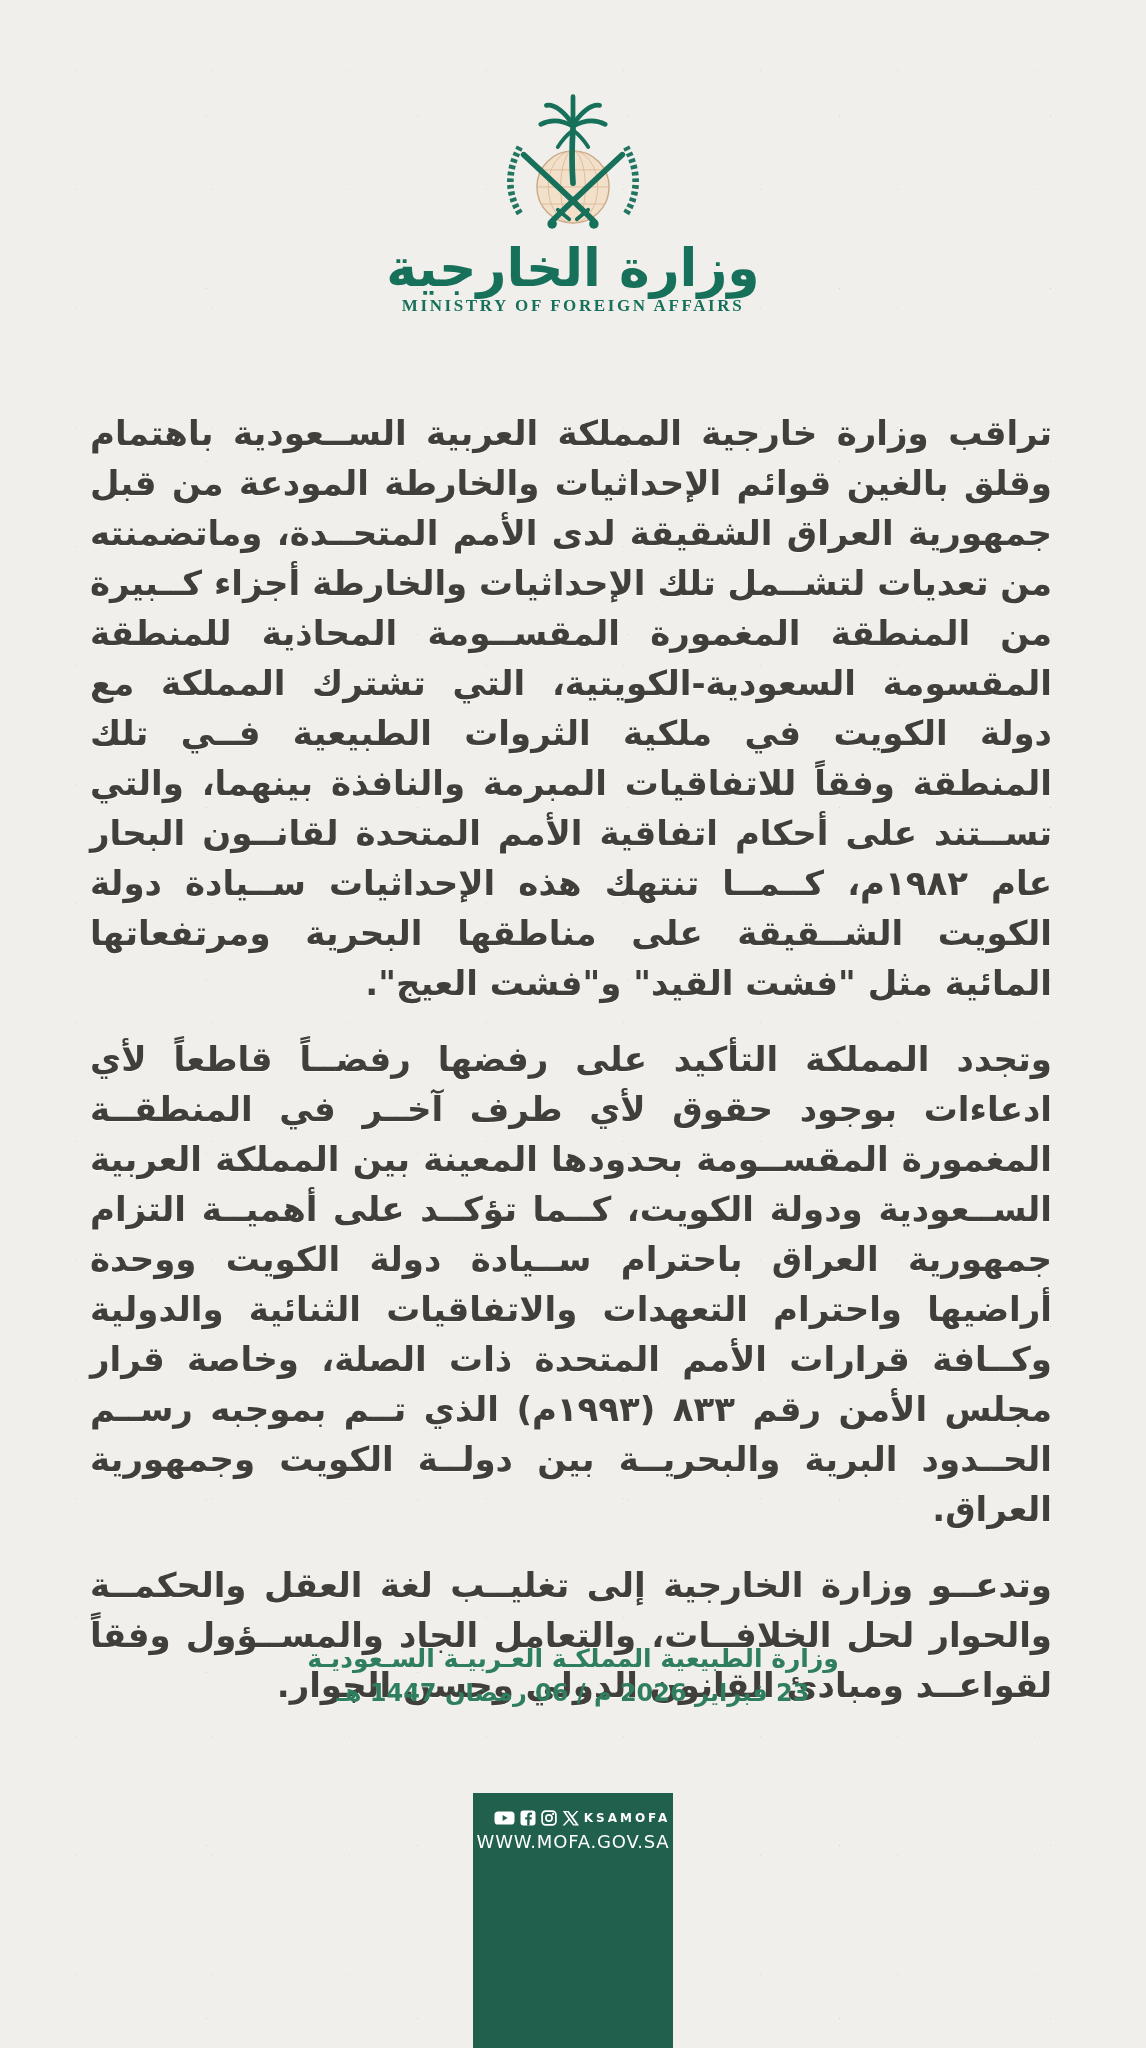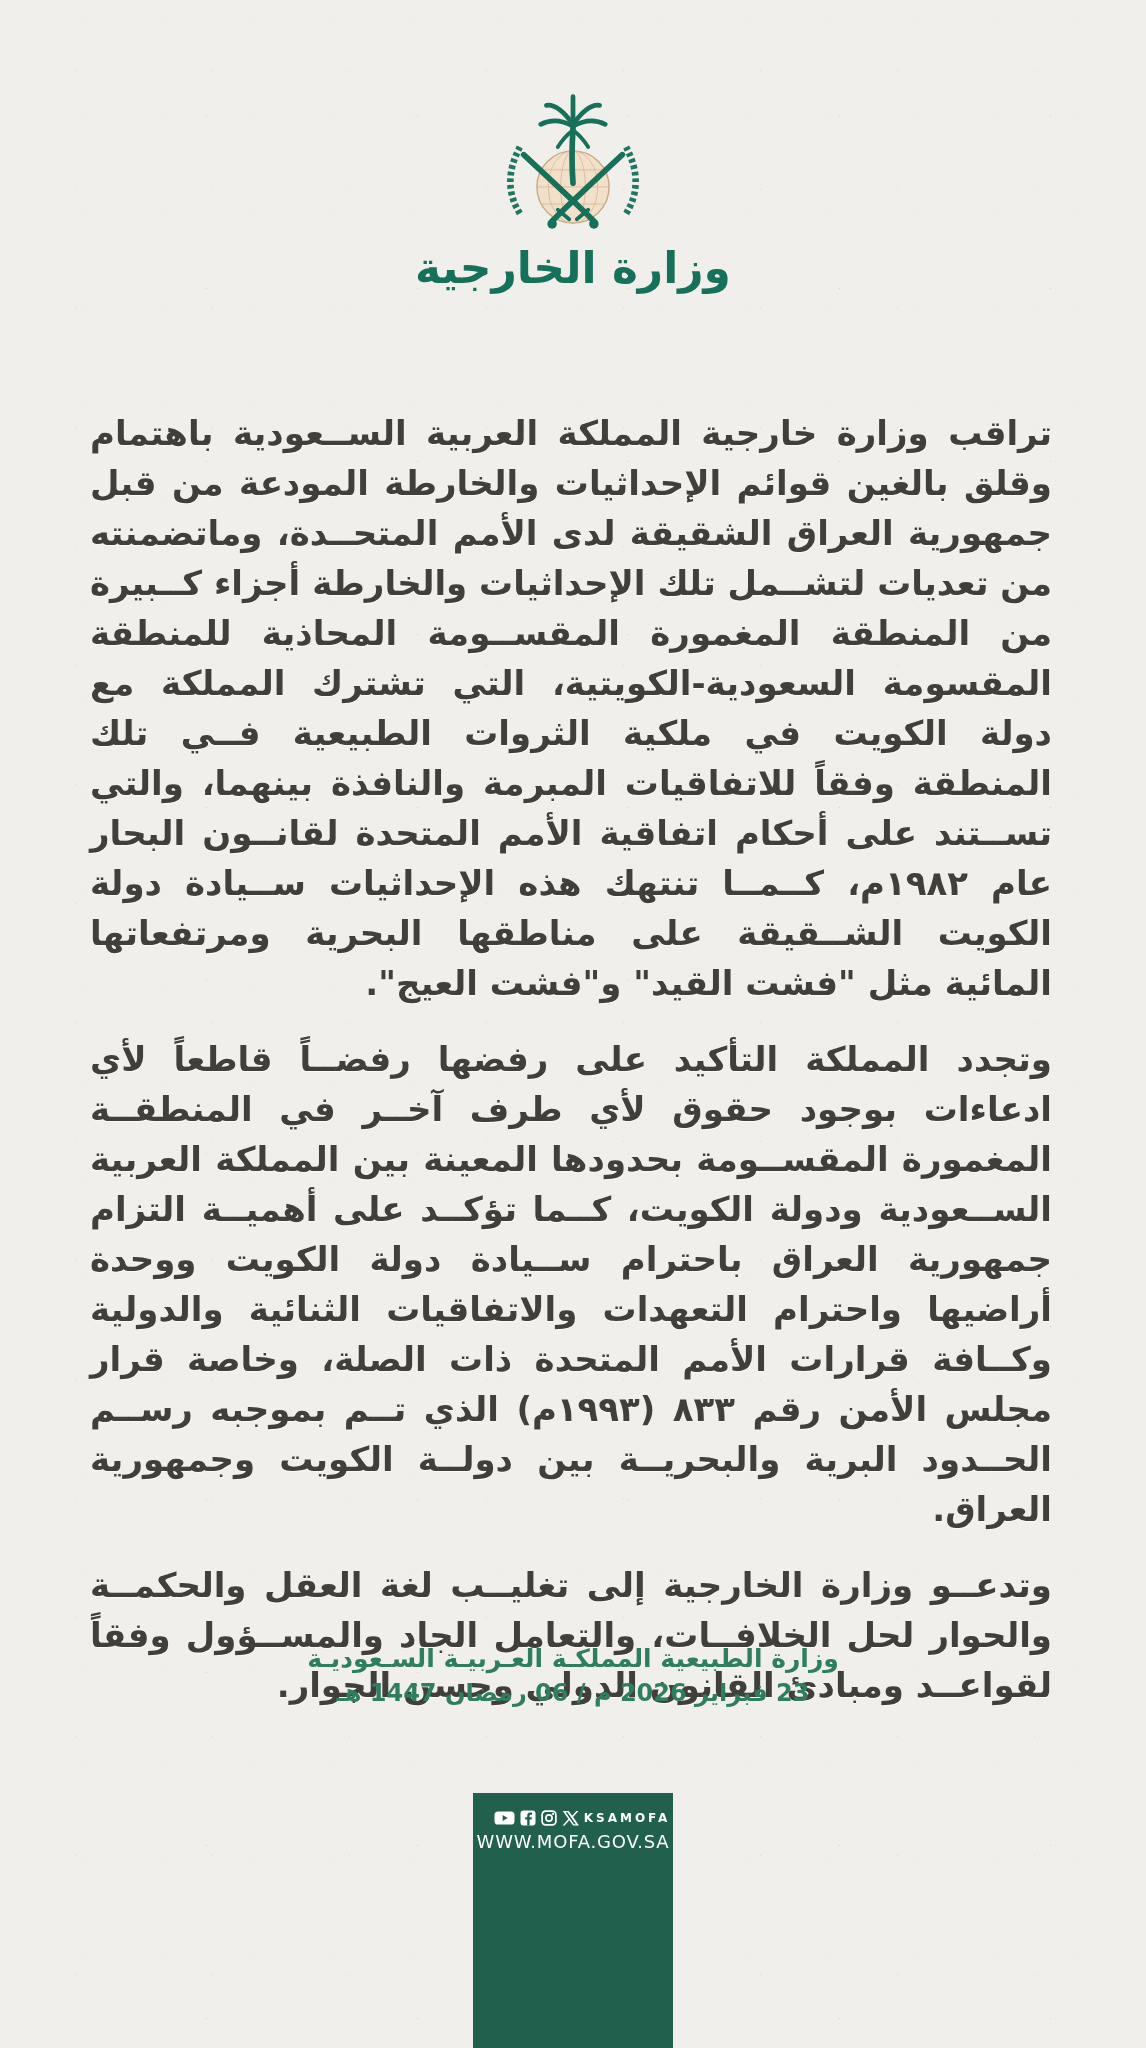--- a/index.html
+++ b/index.html
@@ -16,21 +16,21 @@
     overflow:hidden;
     font-family:"DejaVu Sans", sans-serif;
   }
 
   
   .header{position:absolute;top:92px;left:0;width:100%;text-align:center;}
   .emblem{display:block;margin:0 auto;}
   .calligraphy{
     margin-top:4px;
     color:#17705a;
-    font-size:44px;
+    font-size:52px;
     font-weight:bold;
     direction:rtl;
     letter-spacing:1px;
     line-height:44px;
   }
   .ministry-en{
     margin-top:6px;
     color:#17705a;
     font-family:"Liberation Serif","DejaVu Serif",serif;
     font-weight:bold;
@@ -135,20 +135,21 @@
         <path d="M100,36 Q82,26 66,34" stroke-width="5"></path>
         <path d="M100,36 Q118,26 134,34" stroke-width="5"></path>
         <path d="M100,34 Q84,12 72,14" stroke-width="5"></path>
         <path d="M100,34 Q116,12 128,14" stroke-width="5"></path>
         <path d="M100,33 Q100,8 100,5" stroke-width="5"></path>
         <path d="M100,40 Q90,48 84,58" stroke-width="4"></path>
         <path d="M100,40 Q110,48 116,58" stroke-width="4"></path>
       </g>
     </svg>
     <div class="calligraphy">وزارة الخارجية</div>
+    <div class="ministry-en">MINISTRY OF FOREIGN AFFAIRS</div>
   </header>
 
   <main class="statement">
     <p>تراقب وزارة خارجية المملكة العربية الســعودية باهتمام وقلق بالغين قوائم الإحداثيات والخارطة المودعة من قبل جمهورية العراق الشقيقة لدى الأمم المتحــدة، وماتضمنته من تعديات لتشــمل تلك الإحداثيات والخارطة أجزاء كــبيرة من المنطقة المغمورة المقســومة المحاذية للمنطقة المقسومة السعودية-الكويتية، التي تشترك المملكة مع دولة الكويت في ملكية الثروات الطبيعية فــي تلك المنطقة وفقاً للاتفاقيات المبرمة والنافذة بينهما، والتي تســتند على أحكام اتفاقية الأمم المتحدة لقانــون البحار عام ١٩٨٢م، كــمــا تنتهك هذه الإحداثيات ســيادة دولة الكويت الشــقيقة على مناطقها البحرية ومرتفعاتها المائية مثل "فشت القيد" و"فشت العيج".</p>
     <p>وتجدد المملكة التأكيد على رفضها رفضــاً قاطعاً لأي ادعاءات بوجود حقوق لأي طرف آخــر في المنطقــة المغمورة المقســومة بحدودها المعينة بين المملكة العربية الســعودية ودولة الكويت، كــما تؤكــد على أهميــة التزام جمهورية العراق باحترام ســيادة دولة الكويت ووحدة أراضيها واحترام التعهدات والاتفاقيات الثنائية والدولية وكــافة قرارات الأمم المتحدة ذات الصلة، وخاصة قرار مجلس الأمن رقم ٨٣٣ (١٩٩٣م) الذي تــم بموجبه رســم الحــدود البرية والبحريــة بين دولــة الكويت وجمهورية العراق.</p>
     <p>وتدعــو وزارة الخارجية إلى تغليــب لغة العقل والحكمــة والحوار لحل الخلافــات، والتعامل الجاد والمســؤول وفقاً لقواعــد ومبادئ القانون الدولي وحسن الجوار.</p>
   </main>
 
   <div class="signature">
     <div class="sig-ministry">وزارة الطبيعية المملكـة العـربيـة السـعوديـة</div>

